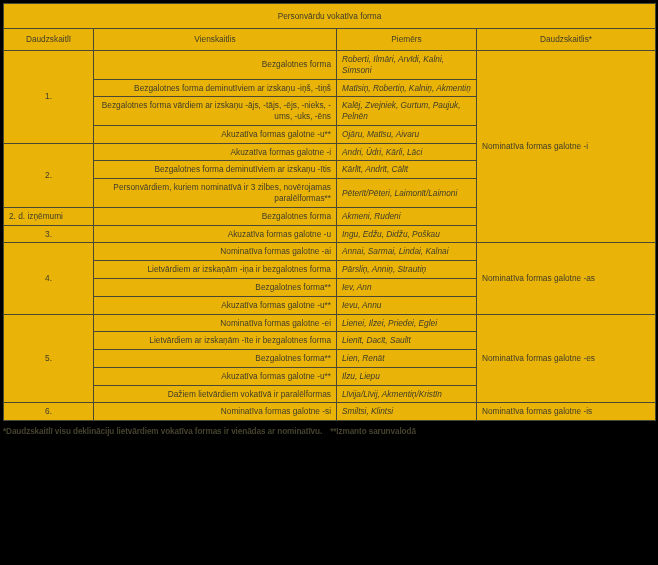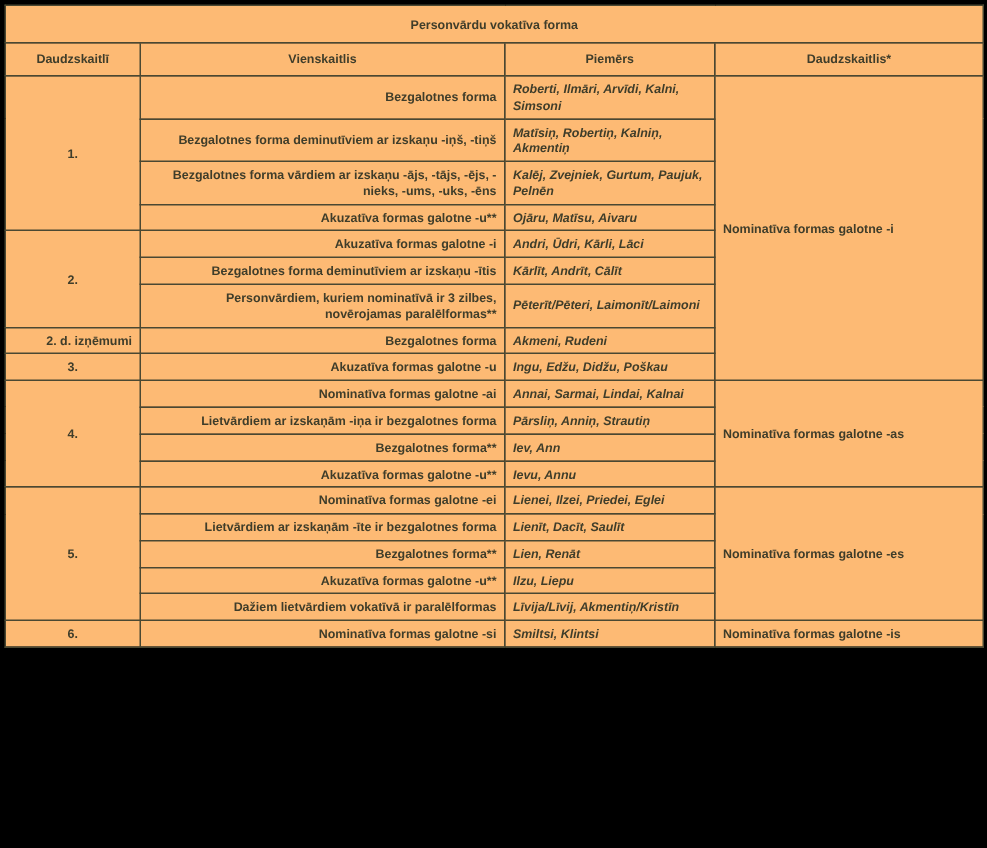--- a/index.html
+++ b/index.html
@@ -27,22 +27,22 @@
     margin: 3px 3px 0 3px;
     table-layout: fixed;
   }
   table.voc td, table.voc th {
     border: 1px solid #4a4832;
     padding: 3px 5px;
     vertical-align: middle;
     font-size: 8.3px;
     line-height: 1.3;
     color: #3f3d2a;
-    background: #fdba74;
-    font-weight: bold;
+    background: #eab308;
+    font-weight: normal;
   }
   .title-cell {
     text-align: center;
     font-size: 9px;
     font-weight: bold;
     height: 18px;
     padding: 2px 4px;
     color: #45432d;
   }
   .hdr {
@@ -53,21 +53,21 @@
     padding: 2px 4px;
     color: #45432d;
   }
   .decl {
     text-align: center;
     font-weight: bold;
     font-size: 8.6px;
     color: #45432d;
   }
   .decl-small {
-    text-align: right;
+    text-align: left;
     font-weight: bold;
     font-size: 7.8px;
     color: #45432d;
   }
   .rule {
     text-align: right;
     font-weight: bold;
     color: #403e2a;
   }
   .ex {
@@ -201,14 +201,17 @@
         </tr>
         <tr>
           <td class="decl" rowspan="1">6.</td>
           <td class="rule">Nominatīva formas galotne -si</td>
           <td class="ex">Smiltsi, Klintsi</td>
           <td class="plural" rowspan="1">Nominatīva formas galotne -is</td>
         </tr>
       </tbody>
   </table>
 
+  <div class="footnote">
+    <span>*Daudzskaitlī visu deklināciju lietvārdiem vokatīva formas ir vienādas ar nominatīvu.</span><span class="fn-gap"></span><span>**Izmanto sarunvalodā</span>
+  </div>
 
 </div>
 
 </body></html>

